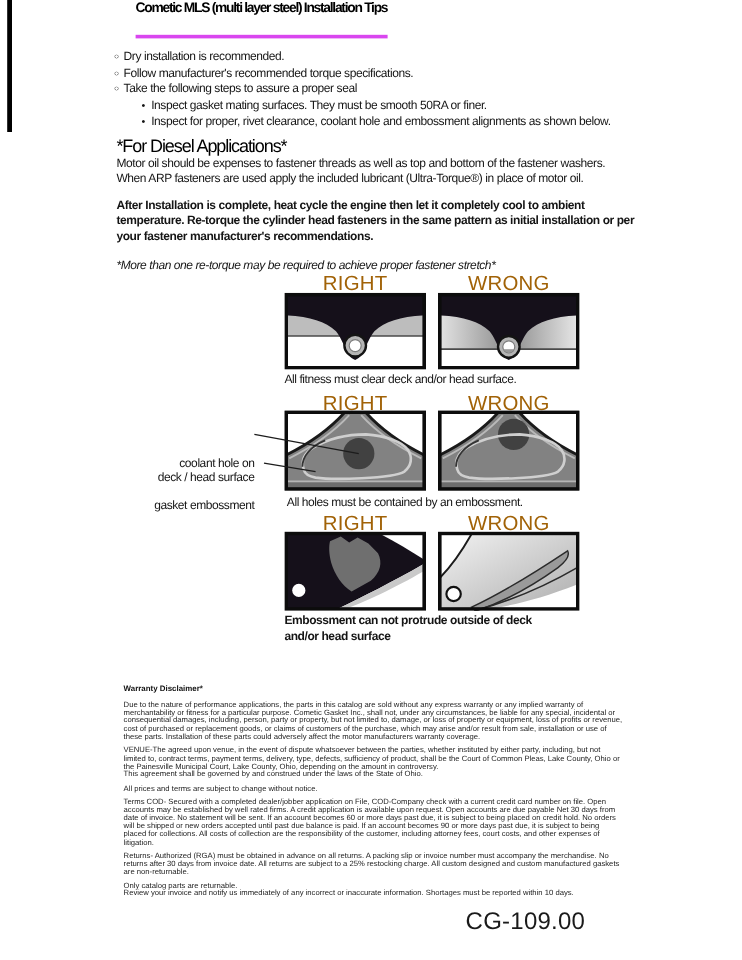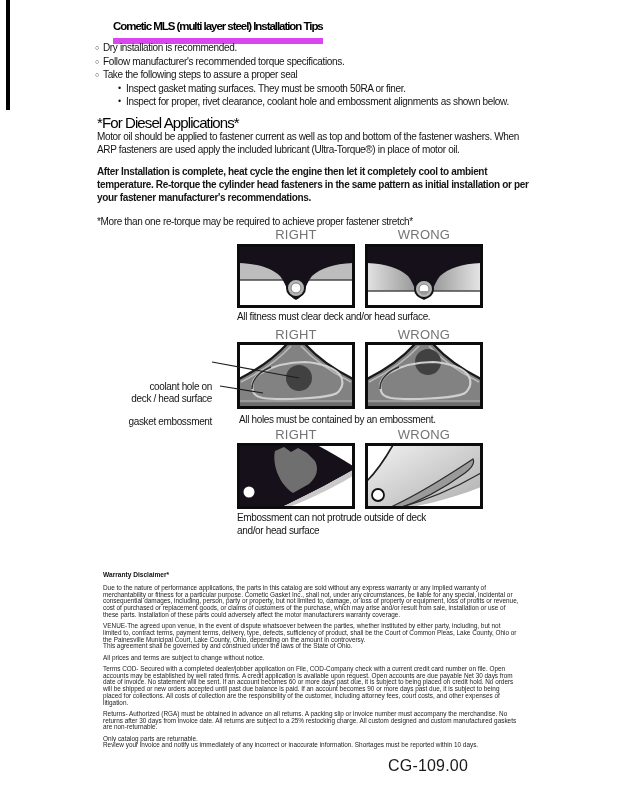--- a/index.html
+++ b/index.html
@@ -2,39 +2,39 @@
 <html><head>
 <meta charset="utf-8">
 <style>
   html,body{margin:0;padding:0;background:#ffffff;}
   #page{
     position:relative;width:618px;height:800px;background:#ffffff;overflow:hidden;
     font-family:"Liberation Sans","DejaVu Sans",sans-serif;color:#111;
   }
   .edge-mark{position:absolute;left:6px;top:0;width:3.5px;height:110px;background:#000;}
   .title{
-    position:absolute;left:113px;top:20px;font-size:11.5px;font-weight:bold;letter-spacing:-1.05px;
-    border-bottom:6px solid #d946ef;padding-bottom:6px;white-space:nowrap;color:#000;
+    position:absolute;left:113px;top:1px;font-size:11.5px;font-weight:bold;letter-spacing:-1.05px;
+    border-bottom:3px solid #d946ef;padding-bottom:16px;white-space:nowrap;color:#000;
   }
   .body-text{font-size:10px;letter-spacing:-0.35px;line-height:13.2px;color:#151515;}
   .bullets{position:absolute;left:95px;top:41px;width:440px;}
   .b-row{display:flex;align-items:flex-start;line-height:13.6px;}
   .b-row .marker{width:8px;flex:0 0 8px;font-size:7px;line-height:13.6px;}
   .b-row.sub{margin-left:23px;}
   .b-row.sub .marker{font-size:9px;}
   .diesel-head{position:absolute;left:97px;top:114px;font-size:15px;font-weight:normal;letter-spacing:-0.9px;color:#000;white-space:nowrap;}
   .para{position:absolute;left:97px;width:434px;}
-  .note{white-space:nowrap;}
-  .dg-label{position:absolute;font-size:13px;letter-spacing:0.2px;color:#737373;text-align:center;width:118px;}
+  .note{white-space:nowrap;font-style:italic;}
+  .dg-label{position:absolute;font-size:17px;letter-spacing:0.2px;color:#a16207;text-align:center;width:118px;}
   .caption{position:absolute;white-space:pre-line;}
   .side-label{position:absolute;left:118px;width:94px;text-align:right;white-space:pre-line;line-height:11.6px;margin-top:36px;}
   .disclaimer{position:absolute;left:103px;top:572px;width:417px;font-size:6.4px;line-height:6.75px;letter-spacing:0;color:#222;}
   .disclaimer h3{font-size:6.6px;font-weight:bold;margin:0 0 6px 0;color:#111;}
   .disclaimer p{margin:0 0 4.5px 0;white-space:pre-line;}
-  .footer-code{position:absolute;left:388px;top:757px;font-size:16px;letter-spacing:0.2px;color:#1a1a1a;}
+  .footer-code{position:absolute;left:388px;top:757px;font-size:20px;letter-spacing:0.2px;color:#1a1a1a;}
   svg.dg{position:absolute;}
   .leader{position:absolute;left:211px;top:356px;}
 </style>
 </head>
 <body>
 
 <div id="page">
 
   <div class="edge-mark"></div>
 
@@ -57,21 +57,21 @@
       <span class="marker">•</span>
       <span>Inspect gasket mating surfaces.  They must be smooth 50RA or finer.</span>
     </div>
     <div class="b-row sub">
       <span class="marker">•</span>
       <span>Inspect for proper, rivet clearance, coolant hole and embossment alignments as shown below.</span>
     </div>
   </div>
 
   <div class="diesel-head">*For Diesel Applications*</div>
-  <div class="para body-text" style="top:130px;">Motor oil should be applied to fastener current as well as top and bottom of the fastener washers. When ARP fasteners are used apply the included lubricant (Ultra-Torque®) in place of motor oil.</div>
+  <div class="para body-text" style="top:130px;">Motor oil should be expenses to fastener threads as well as top and bottom of the fastener washers. When ARP fasteners are used apply the included lubricant (Ultra-Torque®) in place of motor oil.</div>
   <div class="para body-text" style="top:165px;font-weight:bold;">After Installation is complete, heat cycle the engine then let it completely cool to ambient temperature. Re-torque the cylinder head fasteners in the same pattern as initial installation or per your fastener manufacturer's recommendations.</div>
   <div class="para body-text note" style="top:215px;">*More than one re-torque may be required to achieve proper fastener stretch*</div>
 
   <div class="dg-label" style="left:237px;top:227px;">RIGHT</div>
   <div class="dg-label" style="left:365px;top:227px;">WRONG</div>
 
   <svg class="dg" style="left:237px;top:244px;" width="118" height="64" viewBox="0 0 118 64">
     <rect x="0" y="0" width="118" height="64" fill="#ffffff"></rect>
     <rect x="2" y="19" width="114" height="17" fill="#bdbdbd"></rect>
     <rect x="2" y="36" width="114" height="26" fill="#ffffff"></rect>
@@ -174,21 +174,21 @@
     </defs>
     <rect x="0" y="0" width="118" height="66" fill="#ffffff"></rect>
     <path d="M28,2 L116,2 L116,44 C80,58 52,64 30,66 L2,66 L2,38 C12,28 20,16 28,2 Z" fill="url(#gradW3)"></path>
     <path d="M28,2 C20,16 12,28 2,38" fill="none" stroke="#1c1c1c" stroke-width="1.6"></path>
     <path d="M28,63 C45,55 75,38 108,16 C110,20 108,24 100,30 C75,48 50,60 32,66 Z" fill="#9a9a9a" stroke="#2b2b2b" stroke-width="1.2"></path>
     <path d="M30,66 C60,58 92,44 116,30" fill="none" stroke="#2b2b2b" stroke-width="1.3"></path>
     <circle cx="13" cy="52" r="6" fill="#ffffff" stroke="#111111" stroke-width="1.8"></circle>
     <rect x="1.5" y="1.5" width="115" height="63" fill="none" stroke="#0c0c0c" stroke-width="3"></rect>
   </svg>
 
-  <div class="caption body-text" style="left:237px;top:511px;line-height:13px;">Embossment can not protrude outside of deck
+  <div class="caption body-text" style="left:237px;top:511px;line-height:13px;font-weight:bold;">Embossment can not protrude outside of deck
 and/or head surface</div>
 
   <div class="disclaimer">
     <h3>Warranty Disclaimer*</h3>
     <p>Due to the nature of performance applications, the parts in this catalog are sold without any express warranty or any implied warranty of merchantability or fitness for a particular purpose.  Cometic Gasket Inc., shall not, under any circumstances, be liable for any special, incidental or consequential damages, including, person, party or property, but not limited to, damage, or loss of property or equipment, loss of profits or revenue, cost of purchased or replacement goods, or claims of customers of the purchase, which may arise and/or result from sale, installation or use of these parts.  Installation of these parts could adversely affect the motor manufacturers warranty coverage.</p>
     <p>VENUE-The agreed upon venue, in the event of dispute whatsoever between the parties, whether instituted by either party, including, but not limited to, contract terms, payment terms, delivery, type, defects, sufficiency of product, shall be the Court of Common Pleas, Lake County, Ohio or the Painesville Municipal Court, Lake County, Ohio, depending on the amount in controversy.
 This agreement shall be governed by and construed under the laws of the State of Ohio.</p>
     <p>All prices and terms are subject to change without notice.</p>
     <p>Terms COD- Secured with a completed dealer/jobber application on File, COD-Company check with a current credit card number on file.  Open accounts may be established by well rated firms.  A credit application is available upon request.  Open accounts are due payable Net 30 days from date of invoice.  No statement will be sent.  If an account becomes 60 or more days past due, it is subject to being placed on credit hold.  No orders will be shipped or new orders accepted until past due balance is paid.  If an account becomes 90 or more days past due, it is subject to being placed for collections.  All costs of collection are the responsibility of the customer, including attorney fees, court costs, and other expenses of litigation.</p>
     <p>Returns- Authorized (RGA) must be obtained in advance on all returns.  A packing slip or invoice number must accompany the merchandise.  No returns after 30 days from invoice date.  All returns are subject to a 25% restocking charge.  All custom designed and custom manufactured gaskets are non-returnable.</p>

